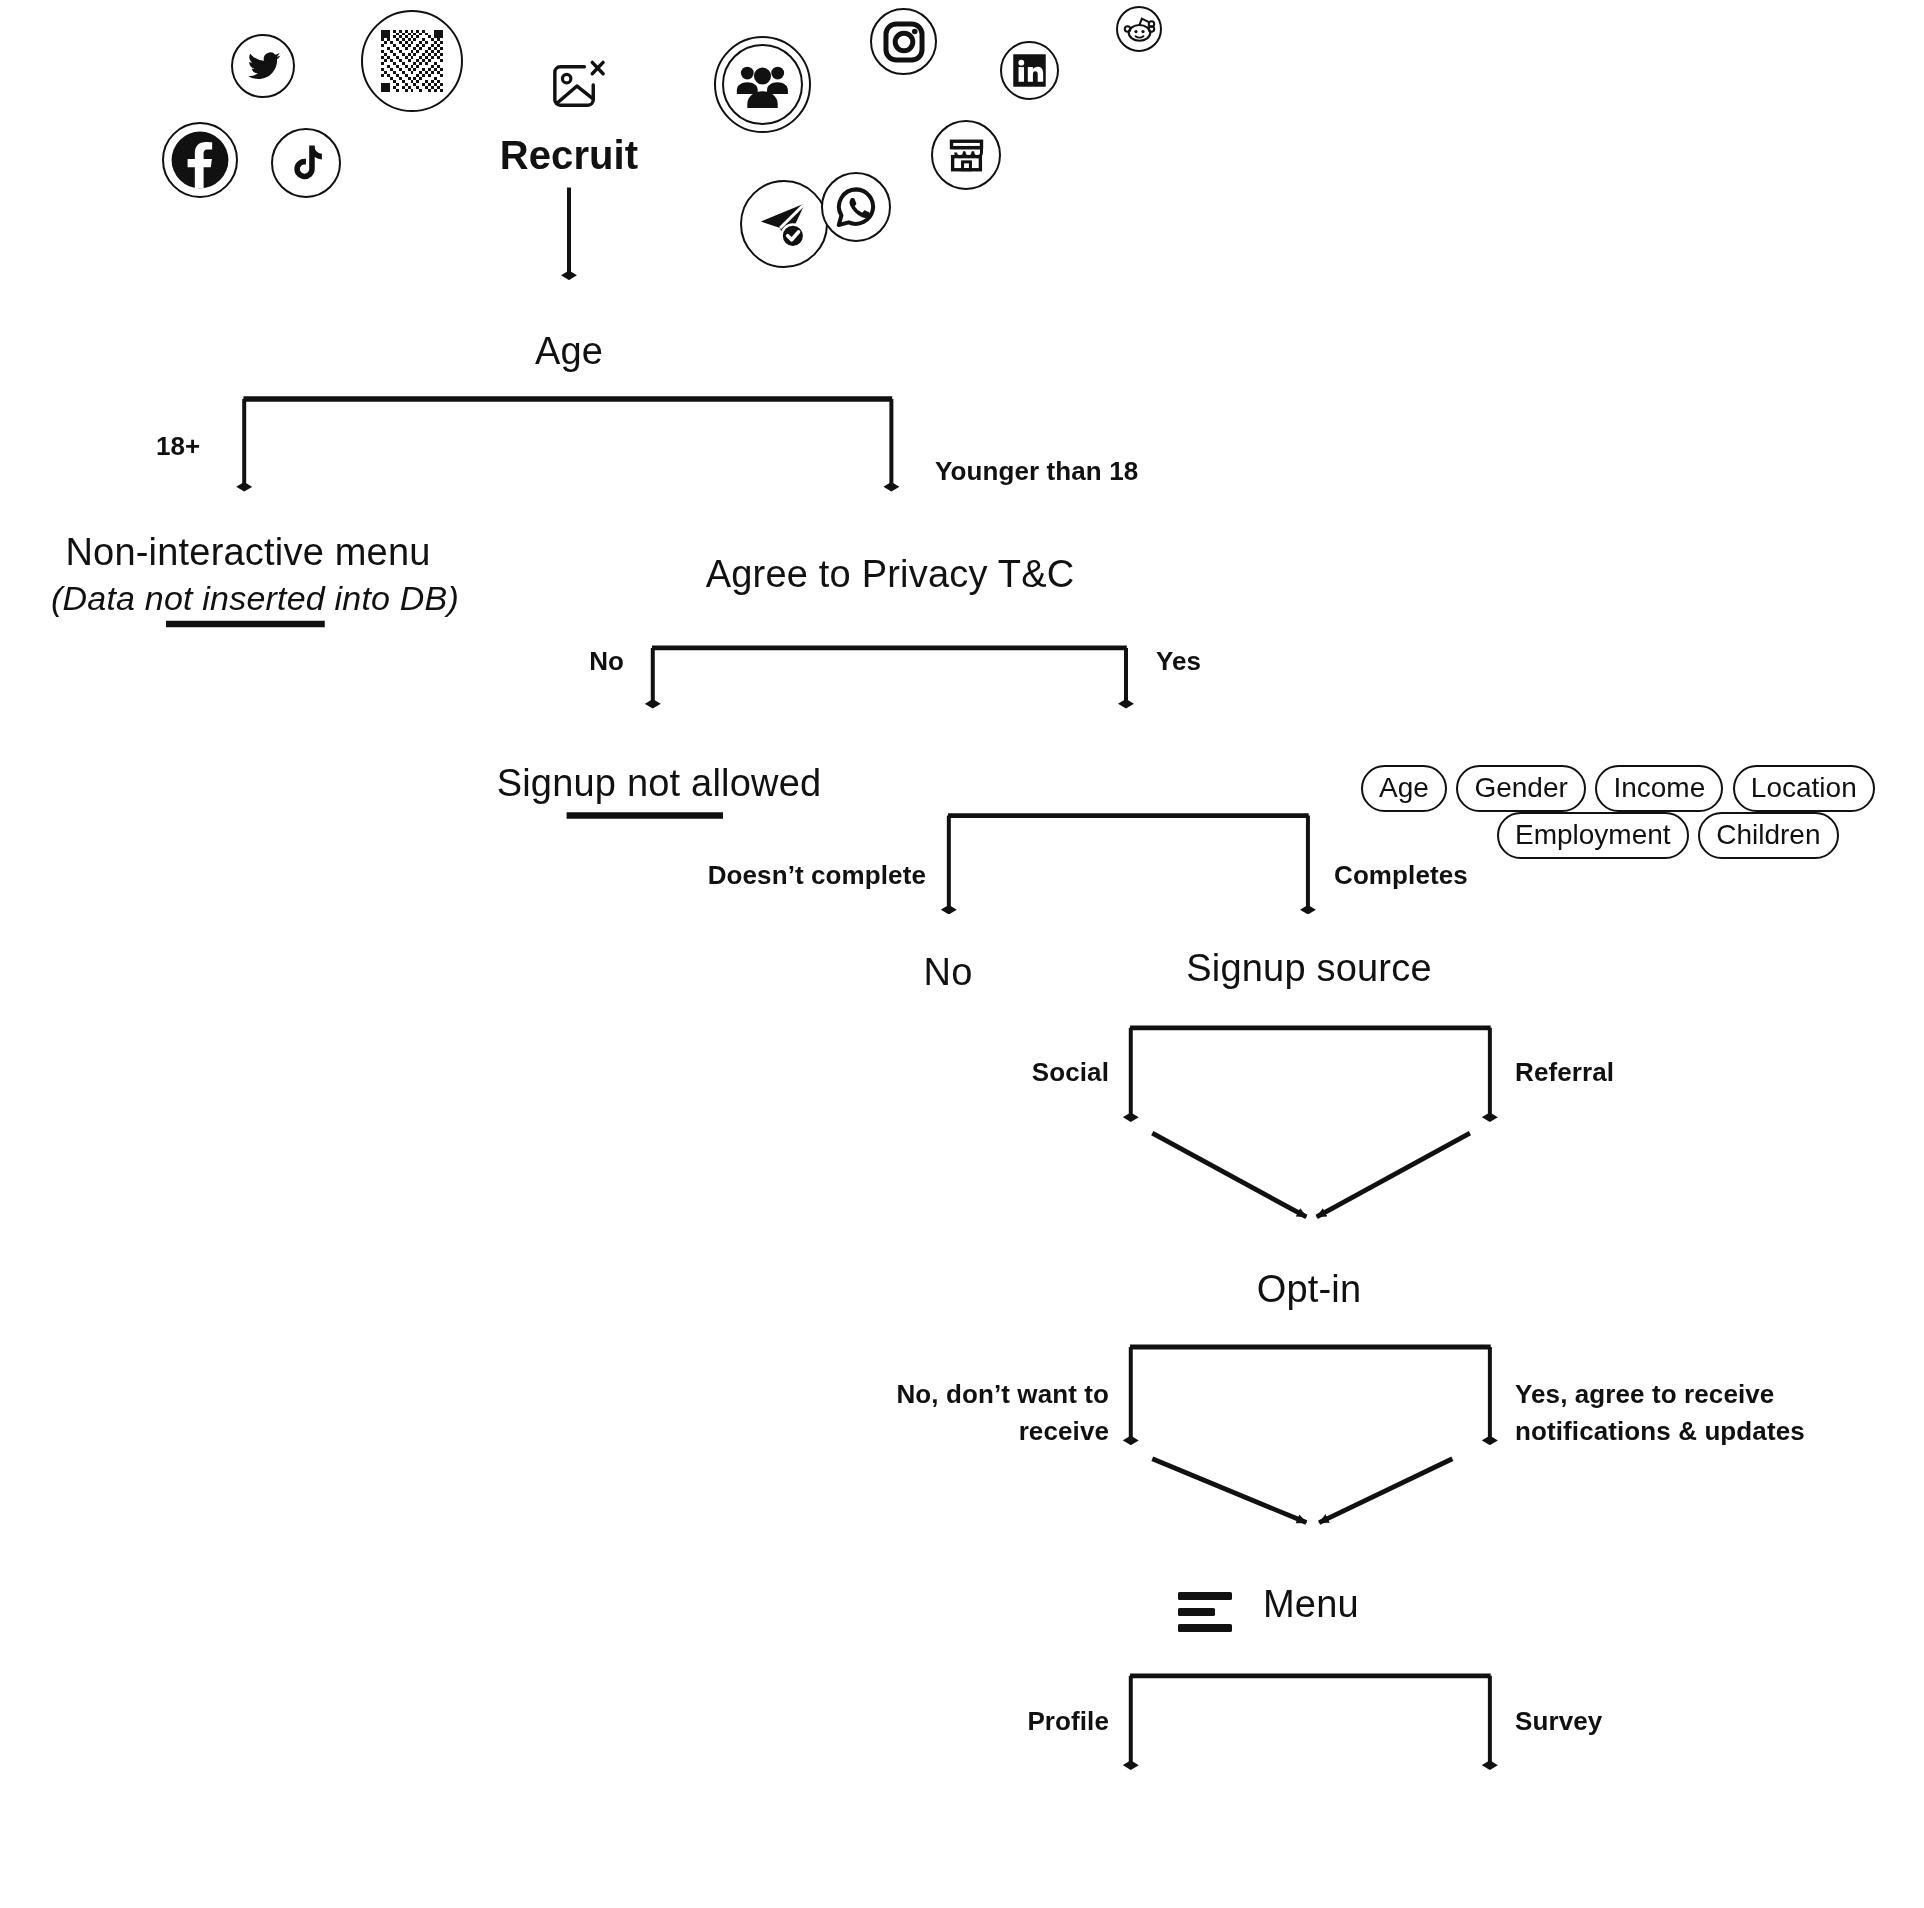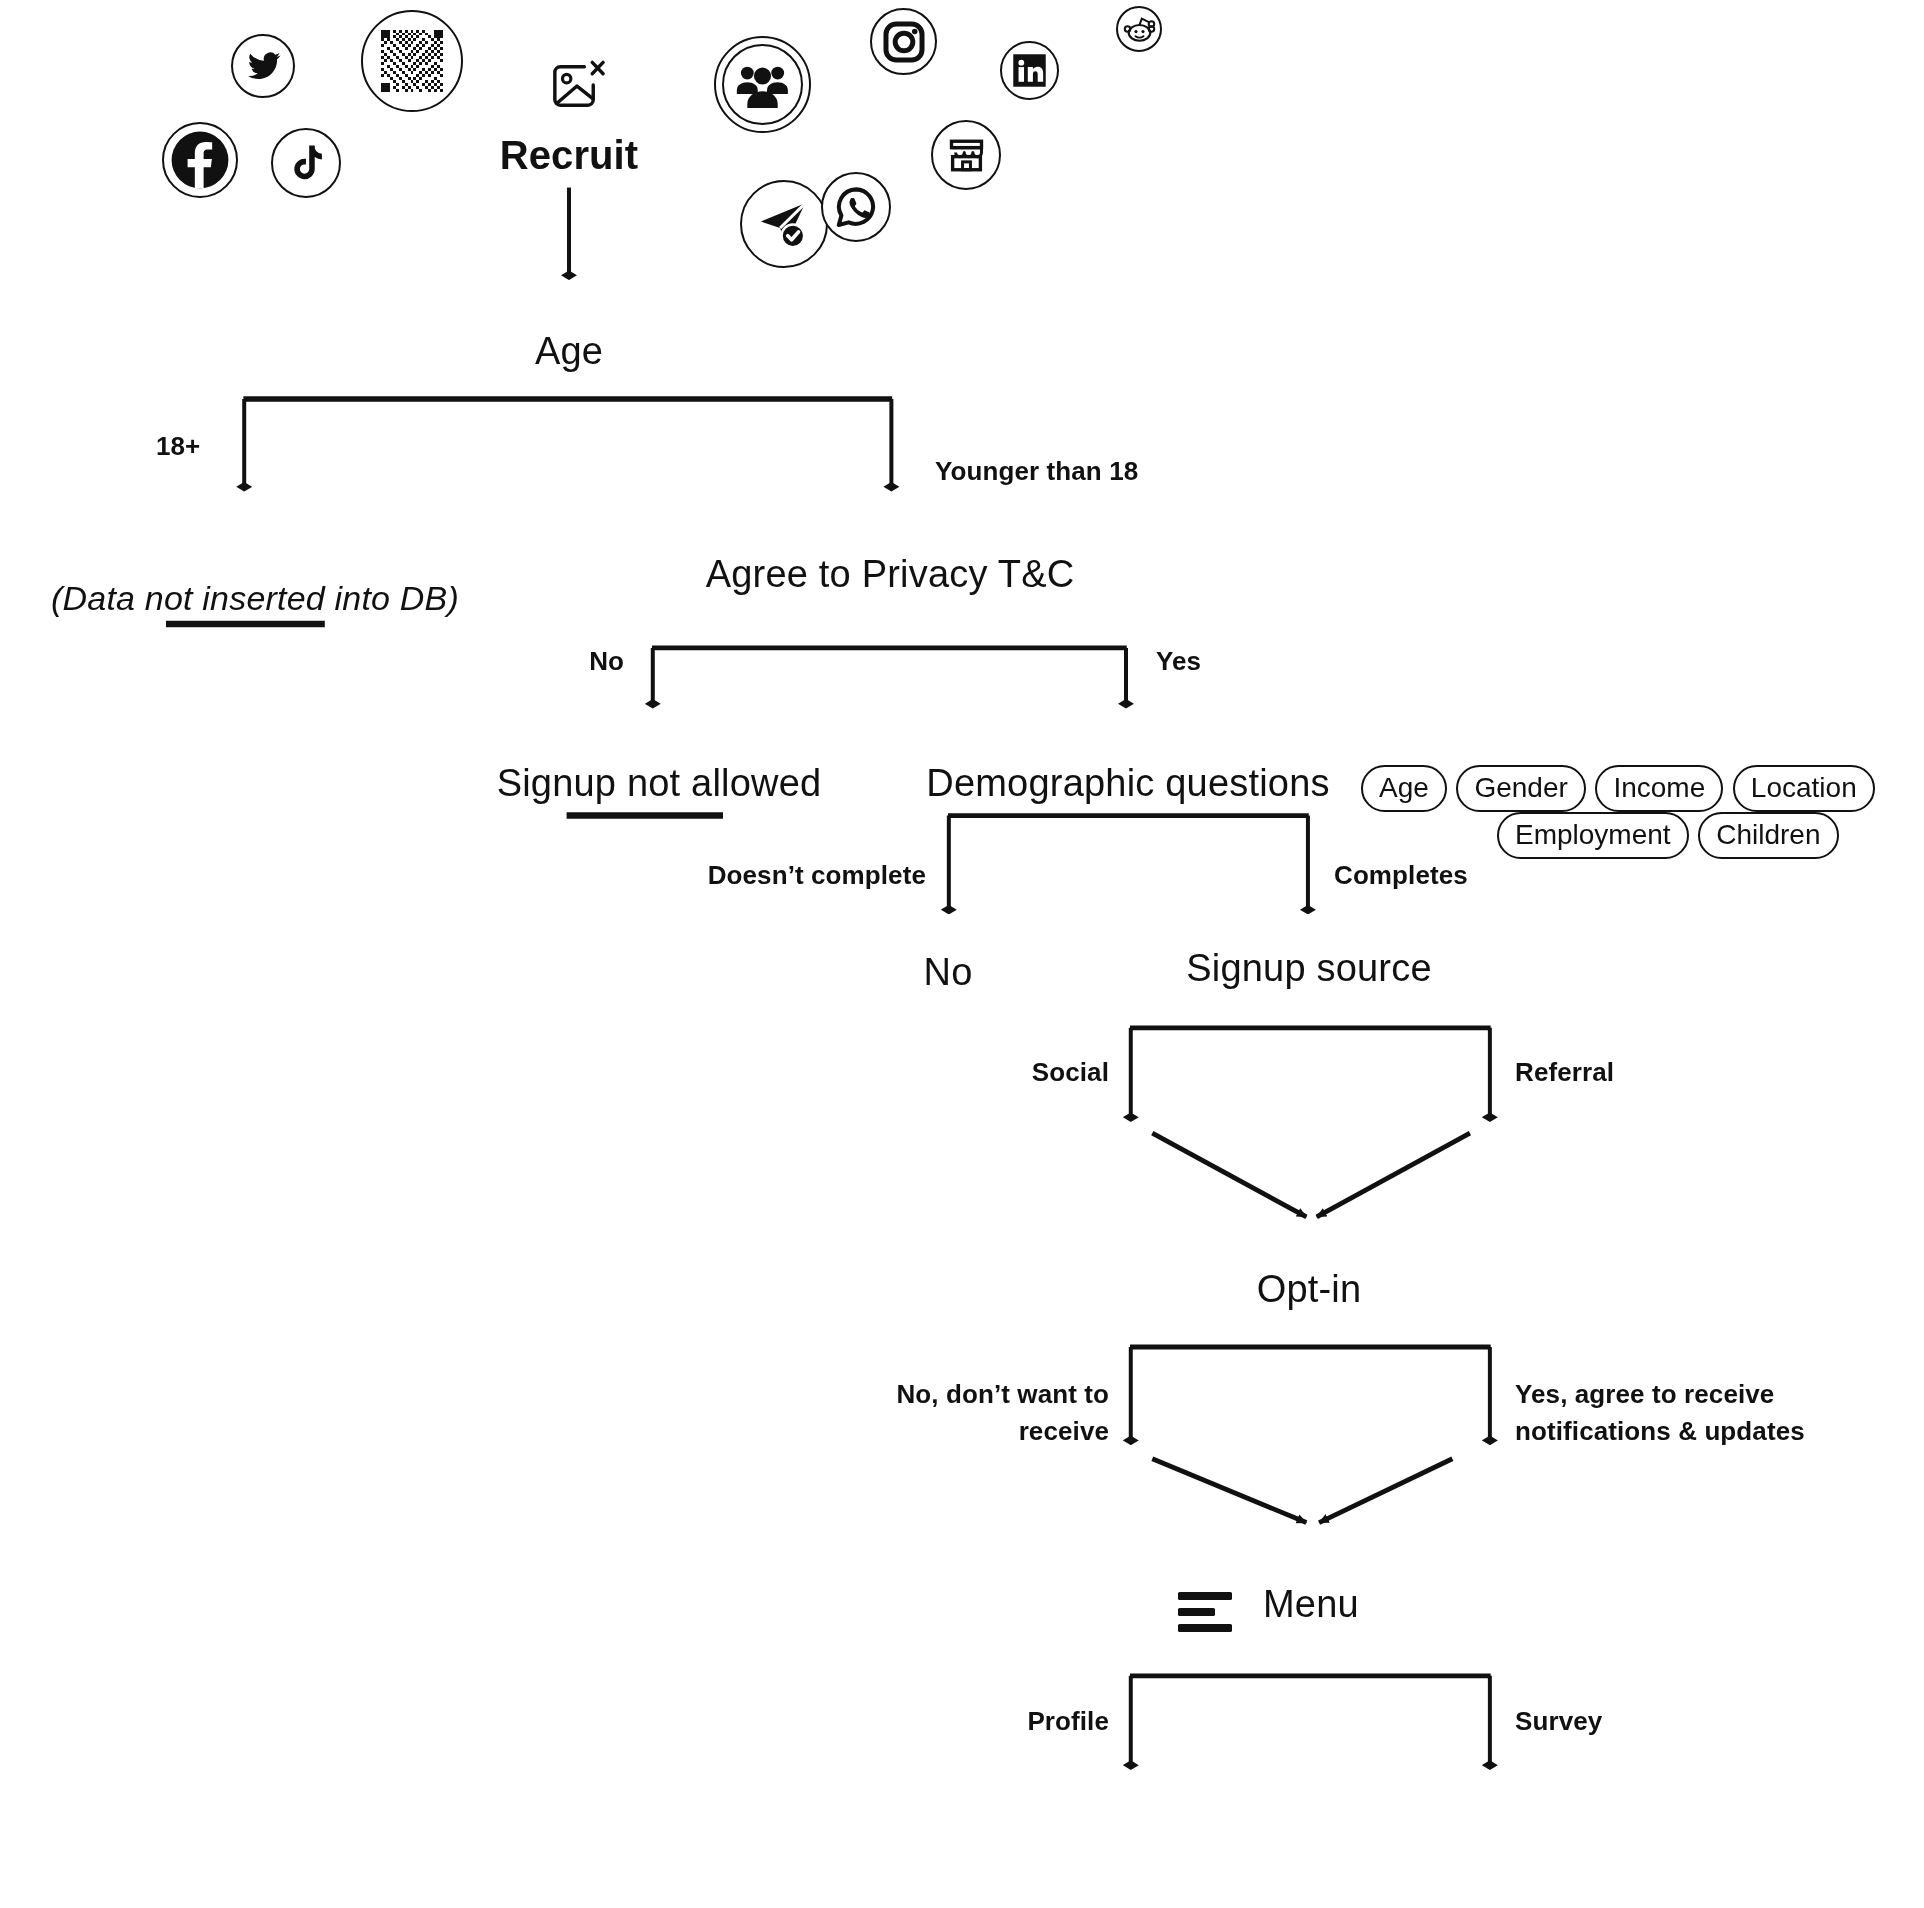--- a/index.html
+++ b/index.html
@@ -438,32 +438,32 @@
   </div>
 
   <div class="node n-bold ctr" style="left:569px;top:132px;">Recruit</div>
 
   <div class="node n-plain ctr" style="left:569px;top:329px;">Age</div>
 
   <div class="node n-label" style="left:156px;top:431px;">18+</div>
 
   <div class="node n-label" style="left:935px;top:456px;">Younger than 18</div>
 
+  <div class="node n-plain ctr" style="left:248px;top:530px;">Non-interactive menu</div>
 
   <div class="node n-italic ctr" style="left:255px;top:578px;">(Data not inserted into DB)</div>
 
   <div class="node n-plain ctr" style="left:890px;top:552px;">Agree to Privacy T&amp;C</div>
 
   <div class="node n-label rgt" style="left:624px;top:646px;">No</div>
 
   <div class="node n-label" style="left:1156px;top:646px;">Yes</div>
 
   <div class="node n-plain ctr" style="left:659px;top:761px;">Signup not allowed</div>
 
-  <div class="node n-plain ctr" style="left:1128px;top:761px;">Demographic questions</div>
 
   <div class="pillrow" style="left:1361px;top:765px;">
     <div class="pill">Age</div>
     <div class="pill">Gender</div>
     <div class="pill">Income</div>
     <div class="pill">Location</div>
   </div>
   <div class="pillrow" style="left:1497px;top:812px;">
     <div class="pill">Employment</div>
     <div class="pill">Children</div>

